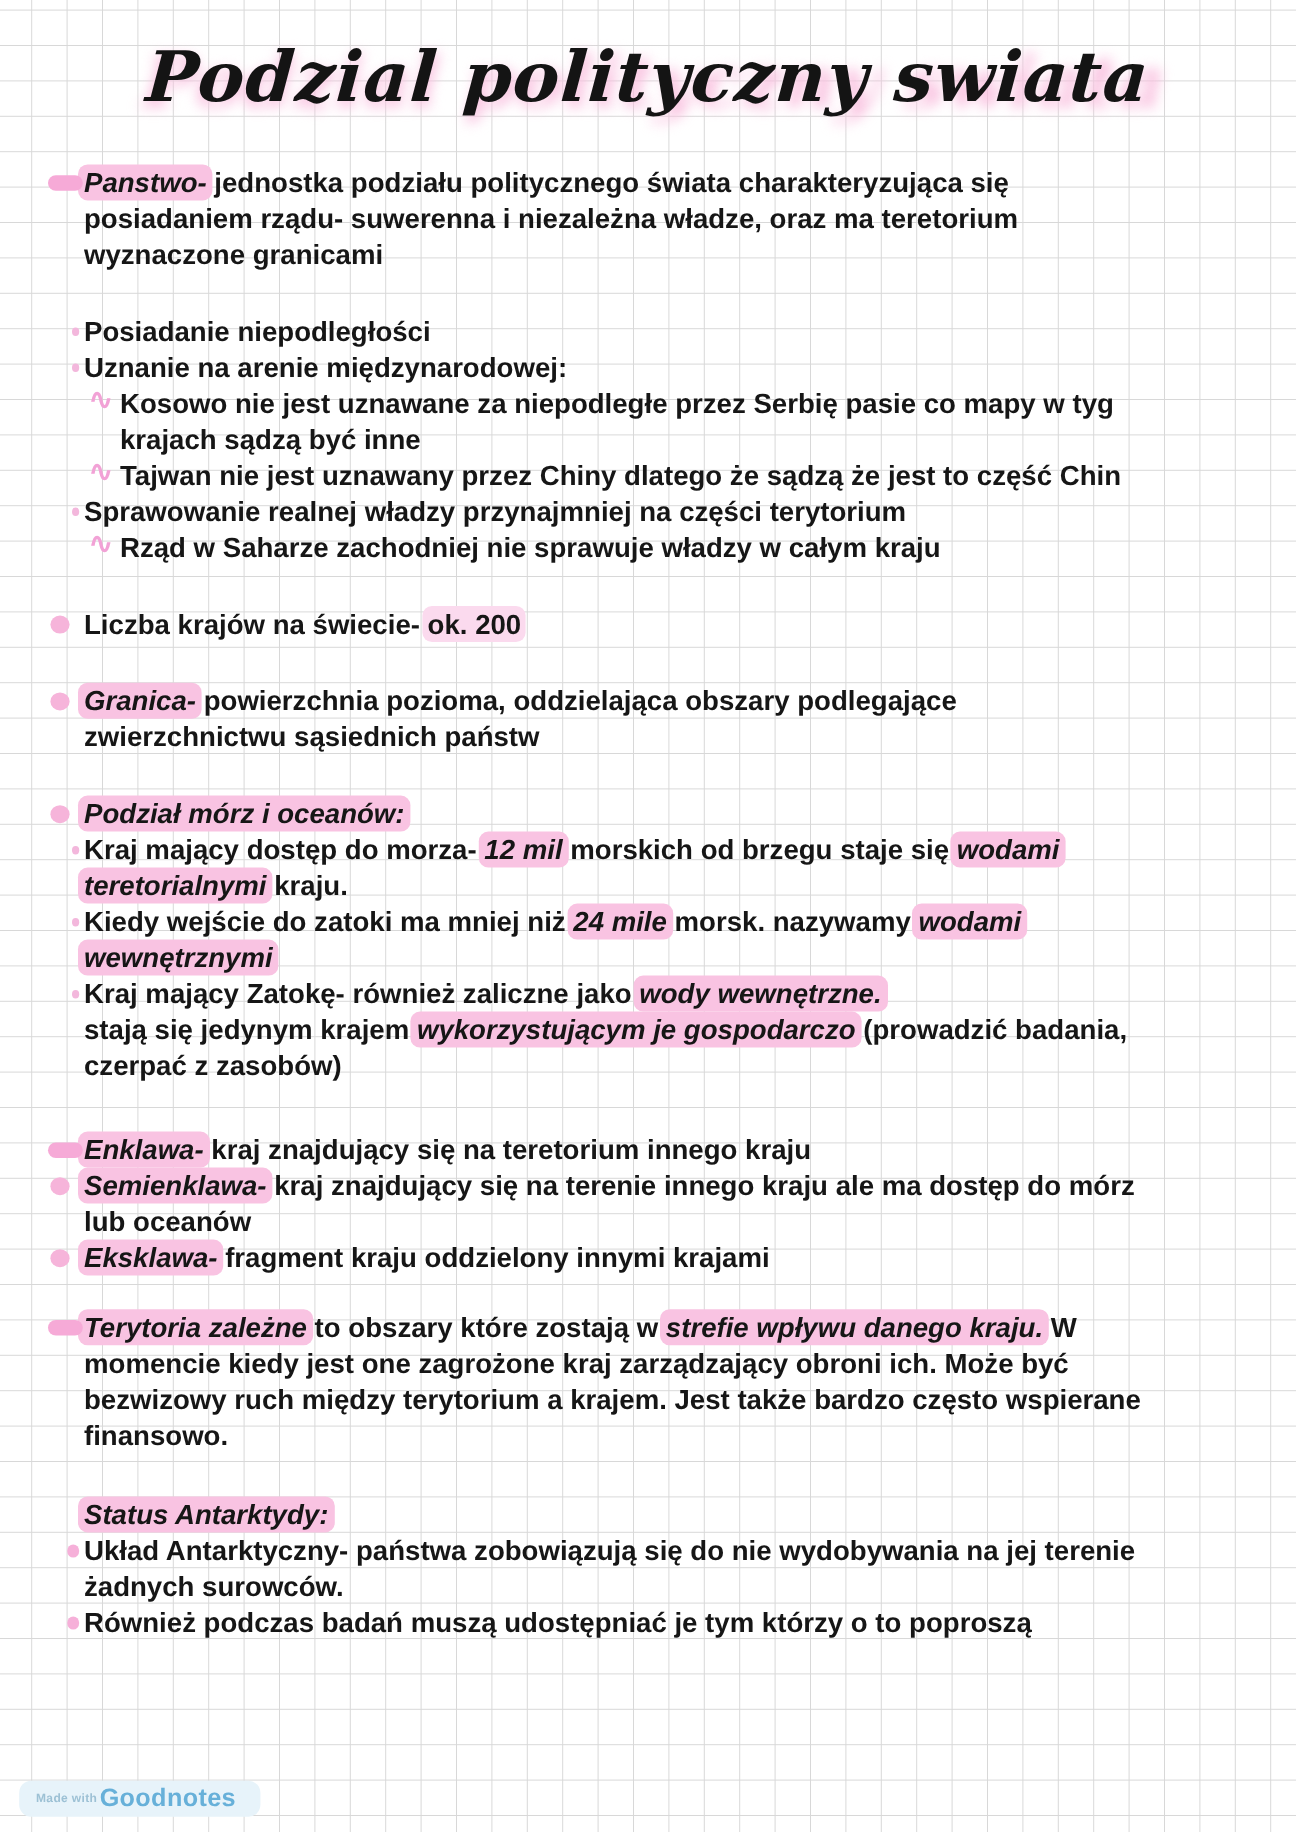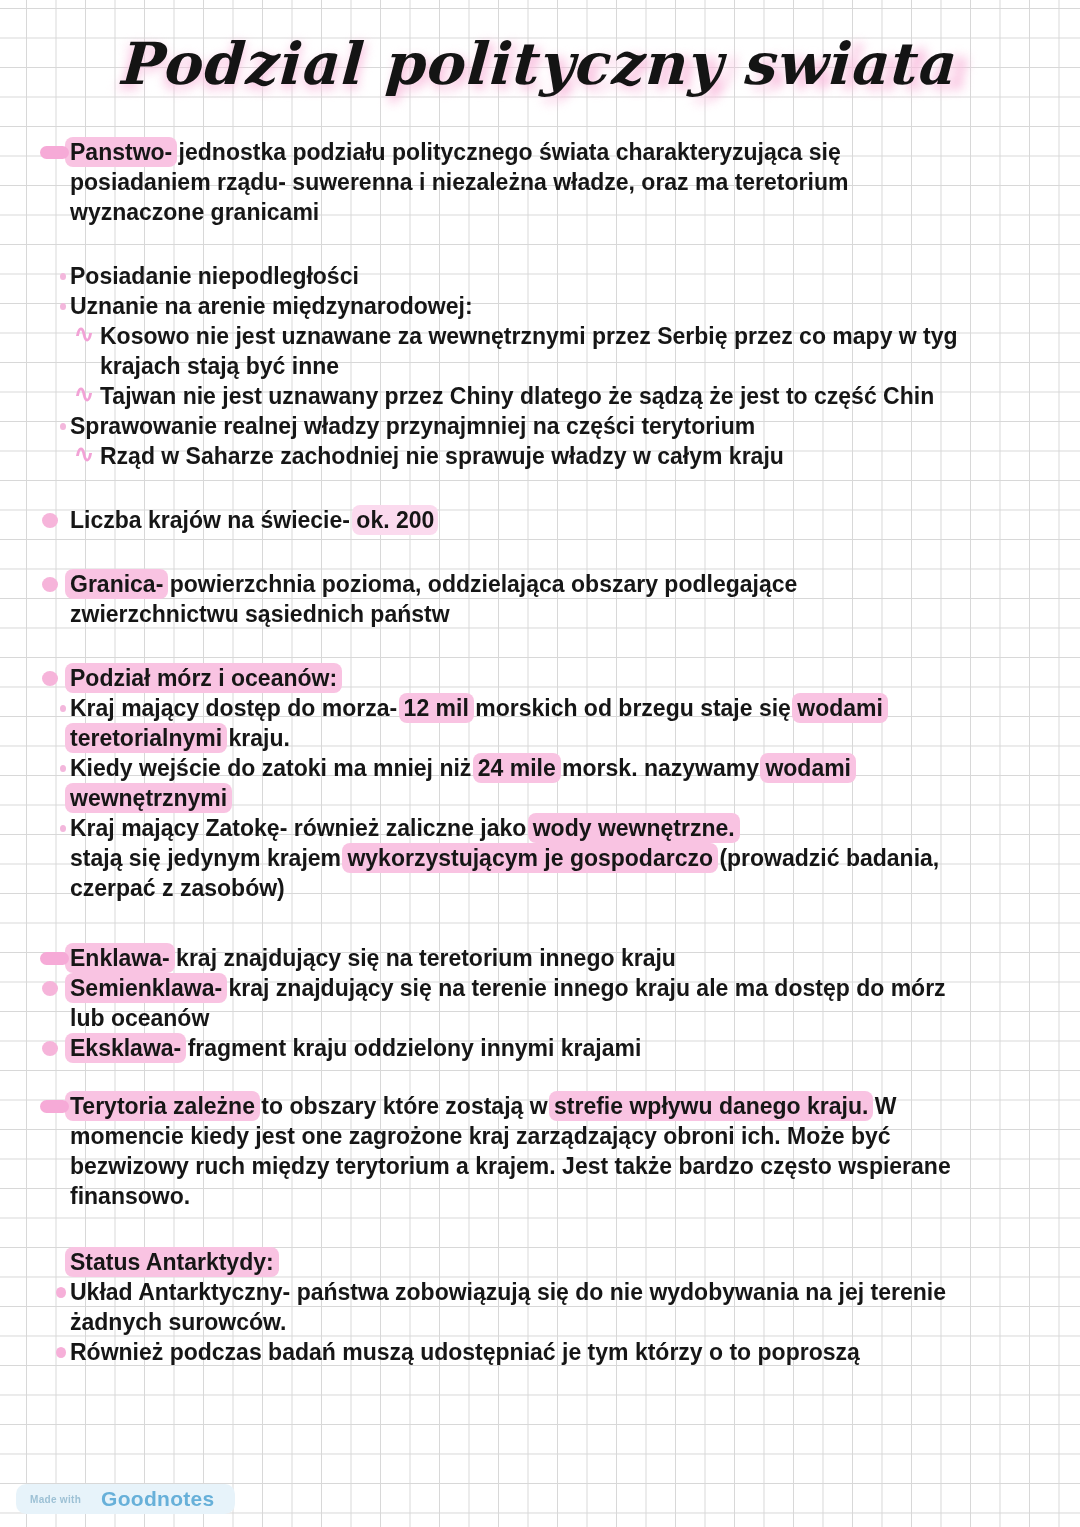--- a/index.html
+++ b/index.html
@@ -29,27 +29,27 @@
   .line.indent1{padding-left:100px;}
   .gap{width:100%;}
   
   .b-pill{position:absolute;left:40px;top:9px;width:29px;height:13px;border-radius:8px;background:#f6aad7;}
   .b-dot{position:absolute;left:42px;top:8px;width:16px;height:15px;border-radius:50%;background:#f6b4da;}
   .b-tinydot{position:absolute;left:60px;top:12px;width:6px;height:7px;border-radius:50%;background:#f3b7dc;}
   .b-smalldot{position:absolute;left:56px;top:10px;width:10px;height:11px;border-radius:50%;background:#f6b0d9;}
   .b-squiggle{position:absolute;left:74px;top:-2px;color:#f2a2d6;font-size:24px;font-weight:bold;}
   .line.indent1 .b-squiggle{left:74px;}
   
-  .hl{background:#f9c3e2;border-radius:8px;padding:2px 5px;margin:16px -5px;}
+  .hl{background:#f9c3e2;border-radius:8px;padding:2px 5px;margin:16px -5px;font-style:italic;}
   .hl-faint{background:#fbdaee;border-radius:8px;padding:2px 4px;margin:12px -4px;}
   
   .footer-badge{
     position:absolute;left:16px;bottom:13px;height:30px;
     background:#e7f3fa;border-radius:10px;padding:0 20px 0 14px;
-    display:flex;align-items:center;gap:20px;
+    display:flex;align-items:center;gap:2px;
   }
   .made-with{font-size:10px;font-weight:bold;color:#9dc1d5;letter-spacing:.3px;}
   .goodnotes{font-size:21px;font-weight:bold;color:#67b0d9;letter-spacing:.3px;}
 </style>
 </head>
 <body>
 
 <div class="page">
 
   <div class="title-wrap">
@@ -57,22 +57,22 @@
     <div class="title-text">Podzial polityczny swiata</div>
   </div>
 
   <div class="note" id="note">
       <div class="line"><span class="b-pill"></span><span class="hl">Panstwo-</span><span> jednostka podziału politycznego świata charakteryzująca się</span></div>
       <div class="line"><span>posiadaniem rządu- suwerenna i niezależna władze, oraz ma teretorium</span></div>
       <div class="line"><span>wyznaczone granicami</span></div>
       <div class="gap" style="height: 34px;"></div>
       <div class="line"><span class="b-tinydot"></span><span>Posiadanie niepodległości</span></div>
       <div class="line"><span class="b-tinydot"></span><span>Uznanie na arenie międzynarodowej:</span></div>
-      <div class="line indent1"><span class="b-squiggle">∿</span><span>Kosowo nie jest uznawane za wewnętrznymi przez Serbię przez co mapy w tyg</span></div>
-      <div class="line indent1"><span>krajach stają być inne</span></div>
+      <div class="line indent1"><span class="b-squiggle">∿</span><span>Kosowo nie jest uznawane za niepodległe przez Serbię pasie co mapy w tyg</span></div>
+      <div class="line indent1"><span>krajach sądzą być inne</span></div>
       <div class="line indent1"><span class="b-squiggle">∿</span><span>Tajwan nie jest uznawany przez Chiny dlatego że sądzą że jest to część Chin</span></div>
       <div class="line"><span class="b-tinydot"></span><span>Sprawowanie realnej władzy przynajmniej na części terytorium</span></div>
       <div class="line indent1"><span class="b-squiggle">∿</span><span>Rząd w Saharze zachodniej nie sprawuje władzy w całym kraju</span></div>
       <div class="gap" style="height: 34px;"></div>
       <div class="line"><span class="b-dot"></span><span>Liczba krajów na świecie- </span><span class="hl-faint">ok. 200</span></div>
       <div class="gap" style="height: 34px;"></div>
       <div class="line"><span class="b-dot"></span><span class="hl">Granica-</span><span> powierzchnia pozioma, oddzielająca obszary podlegające</span></div>
       <div class="line"><span>zwierzchnictwu sąsiednich państw</span></div>
       <div class="gap" style="height: 34px;"></div>
       <div class="line"><span class="b-dot"></span><span class="hl">Podział mórz i oceanów:</span></div>

